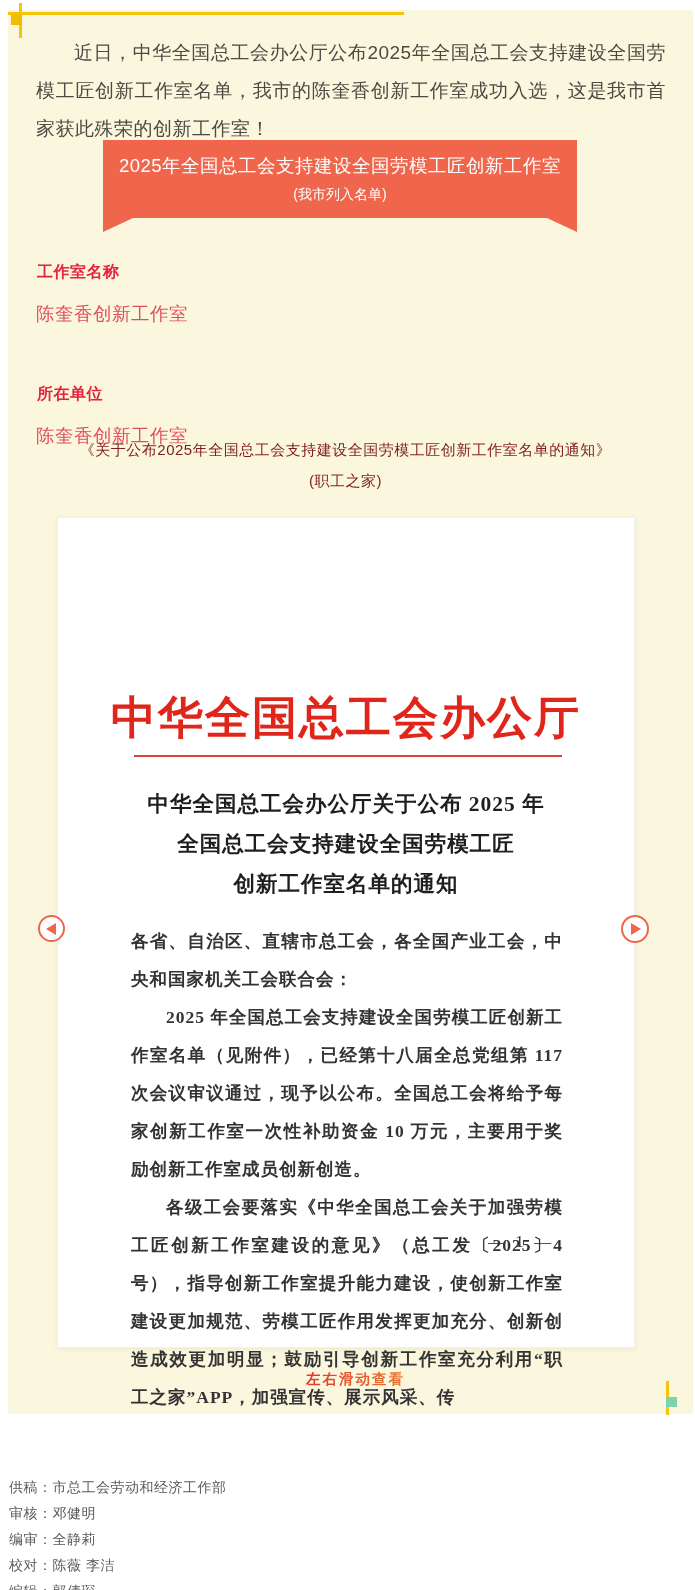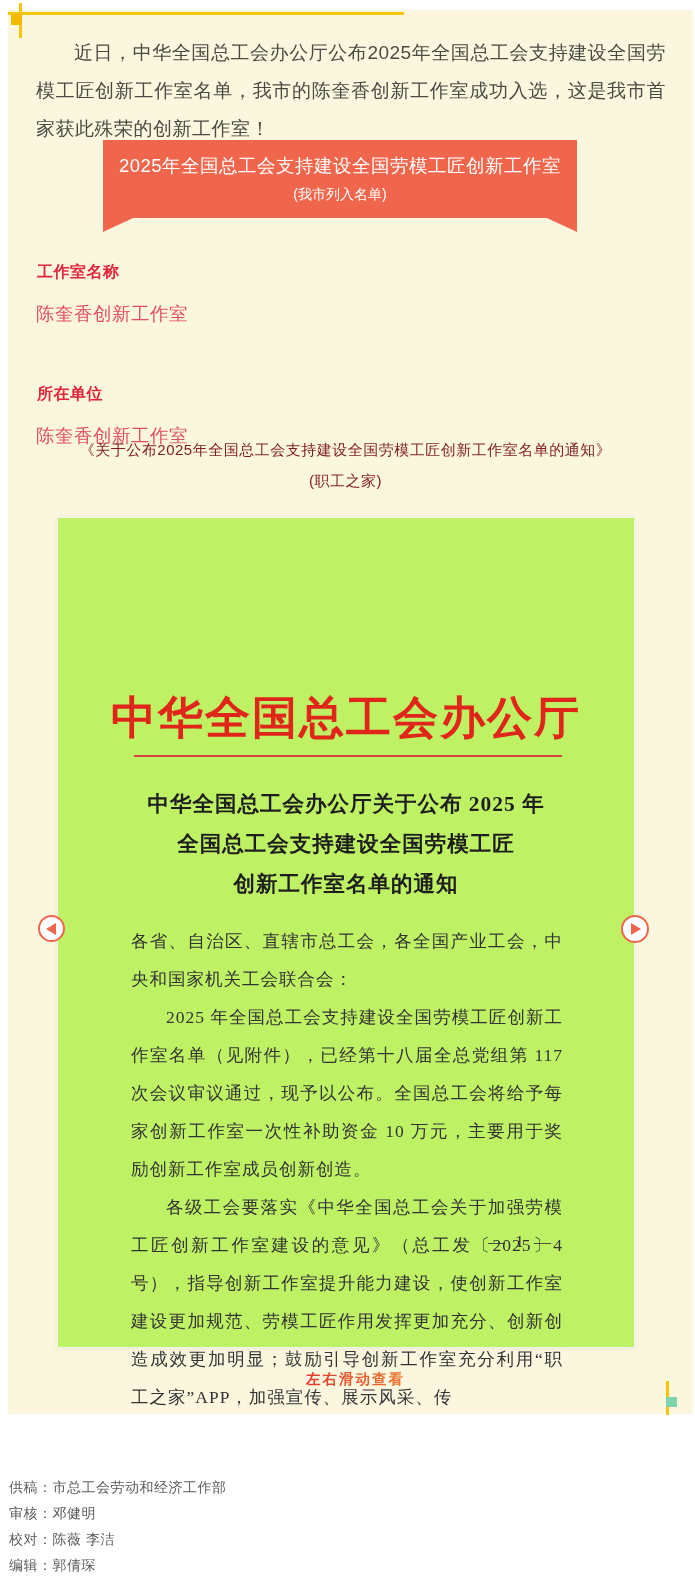--- a/index.html
+++ b/index.html
@@ -46,38 +46,38 @@
   #ws-label{top:252px;} #ws-value{top:291px;}
   #unit-label{top:374px;} #unit-value{top:413px;}
 
   .doclink{
     position:absolute;left:0;top:424px;width:675px;text-align:center;
     color:#7f1d1d;font-size:15px;line-height:31px;letter-spacing:.5px;
   }
 
   .doc-card{
     position:absolute;left:49px;top:507px;width:578px;height:831px;
-    background:#bef264;border:1px solid #f1f1ee;box-sizing:border-box;
+    background:#ffffff;border:1px solid #f1f1ee;box-sizing:border-box;
     box-shadow:0 1px 5px rgba(120,110,70,.10);
   }
   .doc-serif{font-family:"Liberation Serif","DejaVu Serif",serif;}
   .masthead{
     position:absolute;top:170px;left:0;width:100%;text-align:center;
     font-weight:bold;font-size:45px;color:#E0261A;letter-spacing:2px;white-space:nowrap;
   }
   .redline{position:absolute;top:237px;left:76px;width:428px;height:2px;background:#D7463C;}
   .doctitle{
     position:absolute;top:266px;left:0;width:100%;text-align:center;
     font-weight:bold;font-size:21.5px;color:#1e1e1e;line-height:40px;letter-spacing:1px;
   }
   .docbody{
     position:absolute;top:404px;left:73px;width:432px;
     font-size:17.5px;line-height:38px;color:#333;text-align:justify;letter-spacing:1px;
   }
-  .docbody p{margin:0;}
+  .docbody p{margin:0;font-weight:bold;}
   .docbody p.indent{text-indent:2em;}
   .pagenum{
     position:absolute;top:714px;left:0;width:100%;box-sizing:border-box;
     text-align:right;padding-right:80px;font-size:17px;color:#333;letter-spacing:3px;
   }
 
   .arrow-btn{
     position:absolute;top:915px;width:27px;height:27px;border-radius:50%;
     background:#fff;border:2px solid #F0664D;box-sizing:border-box;
     display:flex;align-items:center;justify-content:center;cursor:pointer;padding:0;
@@ -158,15 +158,16 @@
 
 <div class="deco-h"></div>
 <div class="deco-v"></div>
 <div class="deco-sq"></div>
 <div class="deco-bv"></div>
 <div class="deco-bsq"></div>
 
 <div class="footer">
   <div>供稿：市总工会劳动和经济工作部</div>
   <div>审核：邓健明</div>
+  <div>编审：全静莉</div>
   <div>校对：陈薇  李洁</div>
   <div>编辑：郭倩琛</div>
 </div>
 
 </body></html>

